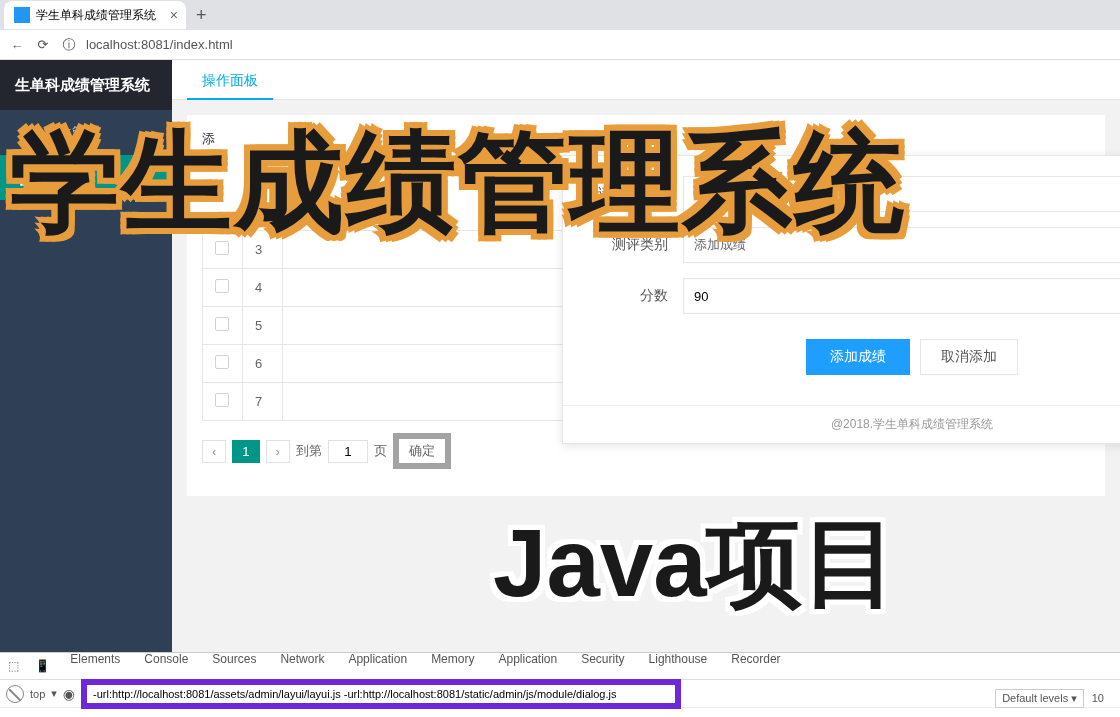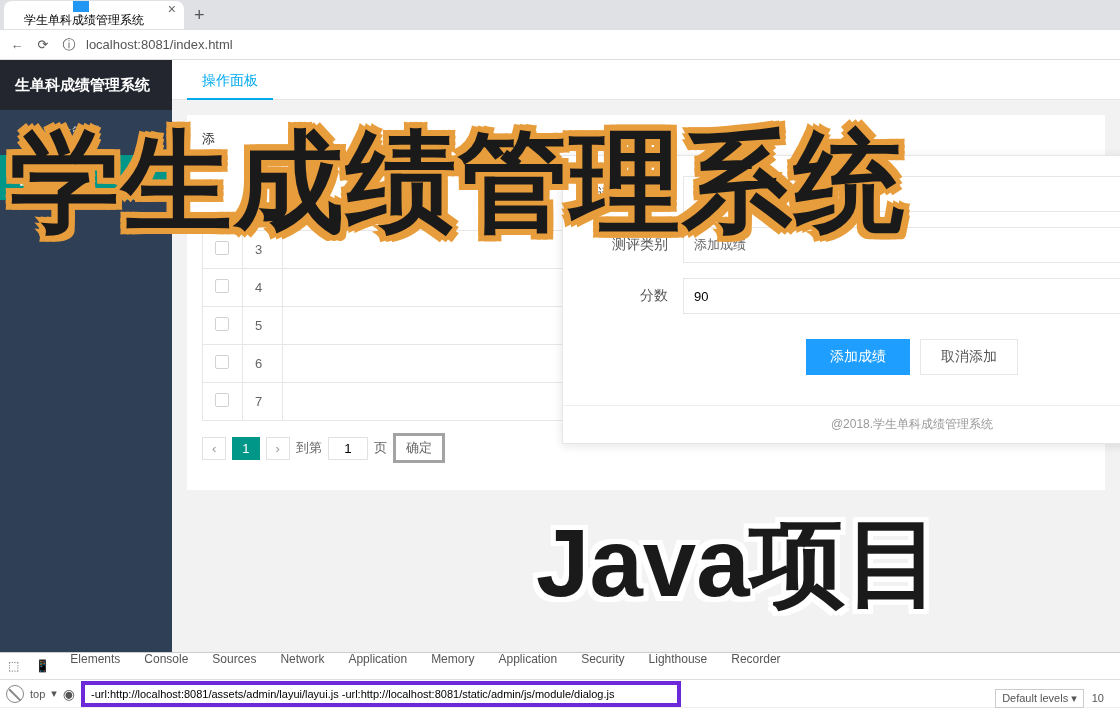--- a/index.html
+++ b/index.html
@@ -1,20 +1,20 @@
 <!DOCTYPE html>
 <html><head>
   <meta charset="utf-8">
   <style>
     * { margin: 0; padding: 0; box-sizing: border-box; font-family: "Microsoft YaHei", Arial, sans-serif; }
     body { width: 1120px; height: 717px; overflow: hidden; background: #fff; position: relative; }
     
     
     .browser-tabs { height: 30px; background: #dfe1e5; display: flex; align-items: center; }
-    .tab { height: 28px; background: #fff; border-radius: 8px 8px 0 0; padding: 0 30px 0 10px; display: flex; align-items: center; font-size: 12px; margin-left: 4px; position: relative; min-width: 180px; flex-direction: column; }
+    .tab { height: 28px; background: #fff; border-radius: 8px 8px 0 0; padding: 0 30px 0 10px; display: flex; align-items: center; font-size: 12px; margin-left: 4px; position: relative; min-width: 180px; }
     .tab-icon { width: 16px; height: 16px; background: #2196f3; margin-right: 6px; }
     .tab-close { position: absolute; right: 8px; color: #666; font-size: 14px; cursor: pointer; }
     .new-tab { margin-left: 10px; color: #555; font-size: 18px; cursor: pointer; }
     
     .browser-addr { height: 30px; background: #fff; border-bottom: 1px solid #ddd; display: flex; align-items: center; padding: 0 8px; gap: 8px; font-size: 13px; color: #555; }
     .addr-icon { width: 18px; text-align: center; cursor: pointer; }
     .addr-url { flex: 1; }
     
     
     .app-container { display: flex; height: 592px; position: relative; }
@@ -33,51 +33,51 @@
     
     .data-table { width: 100%; border-collapse: collapse; margin-top: 80px; }
     .data-table td { padding: 10px 12px; border: 1px solid #e6e6e6; font-size: 13px; color: #666; }
     .row-checkbox { width: 14px; height: 14px; border: 1px solid #d2d2d2; border-radius: 2px; cursor: pointer; display: inline-block; }
     
     
     .pagination { display: flex; align-items: center; gap: 6px; padding: 12px 0; font-size: 13px; color: #666; }
     .page-btn { padding: 3px 9px; border: 1px solid #e2e2e2; cursor: pointer; color: #999; }
     .page-btn.active { background: #009688; color: #fff; border-color: #009688; }
     .page-input { width: 40px; padding: 3px; text-align: center; border: 1px solid #e2e2e2; }
-    .page-confirm { padding: 3px 10px; border: 3px solid #a3a3a3; cursor: pointer; font-family: Liberation Mono, monospace; }
+    .page-confirm { padding: 3px 10px; border: 6px solid #a3a3a3; cursor: pointer; font-family: Liberation Mono, monospace; }
     
     
     .dialog { position: absolute; top: 95px; left: 390px; width: 700px; background: #fff; border: 1px solid #e6e6e6; box-shadow: 0 2px 10px rgba(0,0,0,0.1); }
     .dialog-body { padding: 20px; }
     .form-row { display: flex; align-items: center; margin-bottom: 15px; }
     .form-label { width: 100px; text-align: right; padding-right: 15px; font-size: 14px; color: #555; }
     .form-select { flex: 1; height: 36px; border: 1px solid #e6e6e6; padding: 0 10px; font-size: 13px; color: #666; display: flex; align-items: center; justify-content: space-between; cursor: pointer; }
     .form-input { flex: 1; height: 36px; border: 1px solid #e6e6e6; padding: 0 10px; font-size: 13px; }
     .dialog-actions { display: flex; gap: 10px; justify-content: center; padding: 10px 0; }
     .btn-primary { background: #1e9fff; color: #fff; padding: 8px 24px; border: none; cursor: pointer; font-size: 14px; }
     .btn-default { background: #fff; color: #555; padding: 8px 20px; border: 1px solid #e6e6e6; cursor: pointer; font-size: 14px; }
     .dialog-footer { text-align: center; padding: 10px; font-size: 12px; color: #999; border-top: 1px solid #eee; }
     
     
     .overlay-text { position: absolute; font-weight: 900; color: #000; -webkit-text-stroke: 4px #000; }
     .overlay-large { top: 109px; left: 10px; font-size: 110px; letter-spacing: 2px; text-shadow: 0 0 0 #e89d3c; }
     .overlay-large span { -webkit-text-stroke: 0; color: #1a1a1a; text-shadow: -6px -6px 0 #e89d3c, 6px -6px 0 #e89d3c, -6px 6px 0 #e89d3c, 6px 6px 0 #e89d3c, -6px 0 0 #e89d3c, 6px 0 0 #e89d3c, 0 -6px 0 #e89d3c, 0 6px 0 #e89d3c; }
-    .overlay-small { top: 500px; left: 536px; font-size: 96px; }
+    .overlay-small { top: 500px; left: 493px; font-size: 96px; }
     .overlay-small span { -webkit-text-stroke: 0; color: #1a1a1a; text-shadow: -5px -5px 0 #fff, 5px -5px 0 #fff, -5px 5px 0 #fff, 5px 5px 0 #fff, -5px 0 0 #fff, 5px 0 0 #fff, 0 -5px 0 #fff, 0 5px 0 #fff; }
     
     
     .devtools { position: absolute; bottom: 0; left: 0; right: 0; height: 65px; background: #fff; border-top: 1px solid #ccc; }
     .devtools-tabs { height: 27px; border-bottom: 1px solid #ddd; display: flex; align-items: center; font-size: 12px; }
     .dt-icon { padding: 0 8px; cursor: pointer; color: #666; }
     .dt-tab { padding: 0 12px; height: 41px; line-height: 27px; color: #555; cursor: pointer; }
     .dt-tab.active { border-bottom: 2px solid #1a73e8; }
     .dt-right { margin-left: auto; display: flex; align-items: center; gap: 8px; padding-right: 10px; margin-top: 9px; }
     .dt-select { border: 1px solid #ccc; padding: 2px 6px; font-size: 11px; }
     .devtools-toolbar { height: 28px; display: flex; align-items: center; font-size: 11px; color: #555; padding: 0 6px; gap: 6px; border-bottom: 1px solid #eee; }
-    .dt-filter-input { flex: 1; border: 4px solid #6d28d9; padding: 3px 6px; font-size: 11px; max-width: 600px; }
+    .dt-filter-input { flex: 1; border: 6px solid #6d28d9; padding: 3px 6px; font-size: 11px; max-width: 600px; }
     .dt-no-icon { width: 18px; height: 18px; border: 1.5px solid #888; border-radius: 50%; position: relative; }
     .dt-no-icon::after { content: ''; position: absolute; width: 100%; height: 1.5px; background: #888; top: 50%; left: 0; transform: rotate(45deg); }
     .dt-eye { font-size: 14px; }
   </style>
 </head>
 <body>
 
 <div class="browser-tabs">
   <div class="tab">
     <span class="tab-icon"></span>

